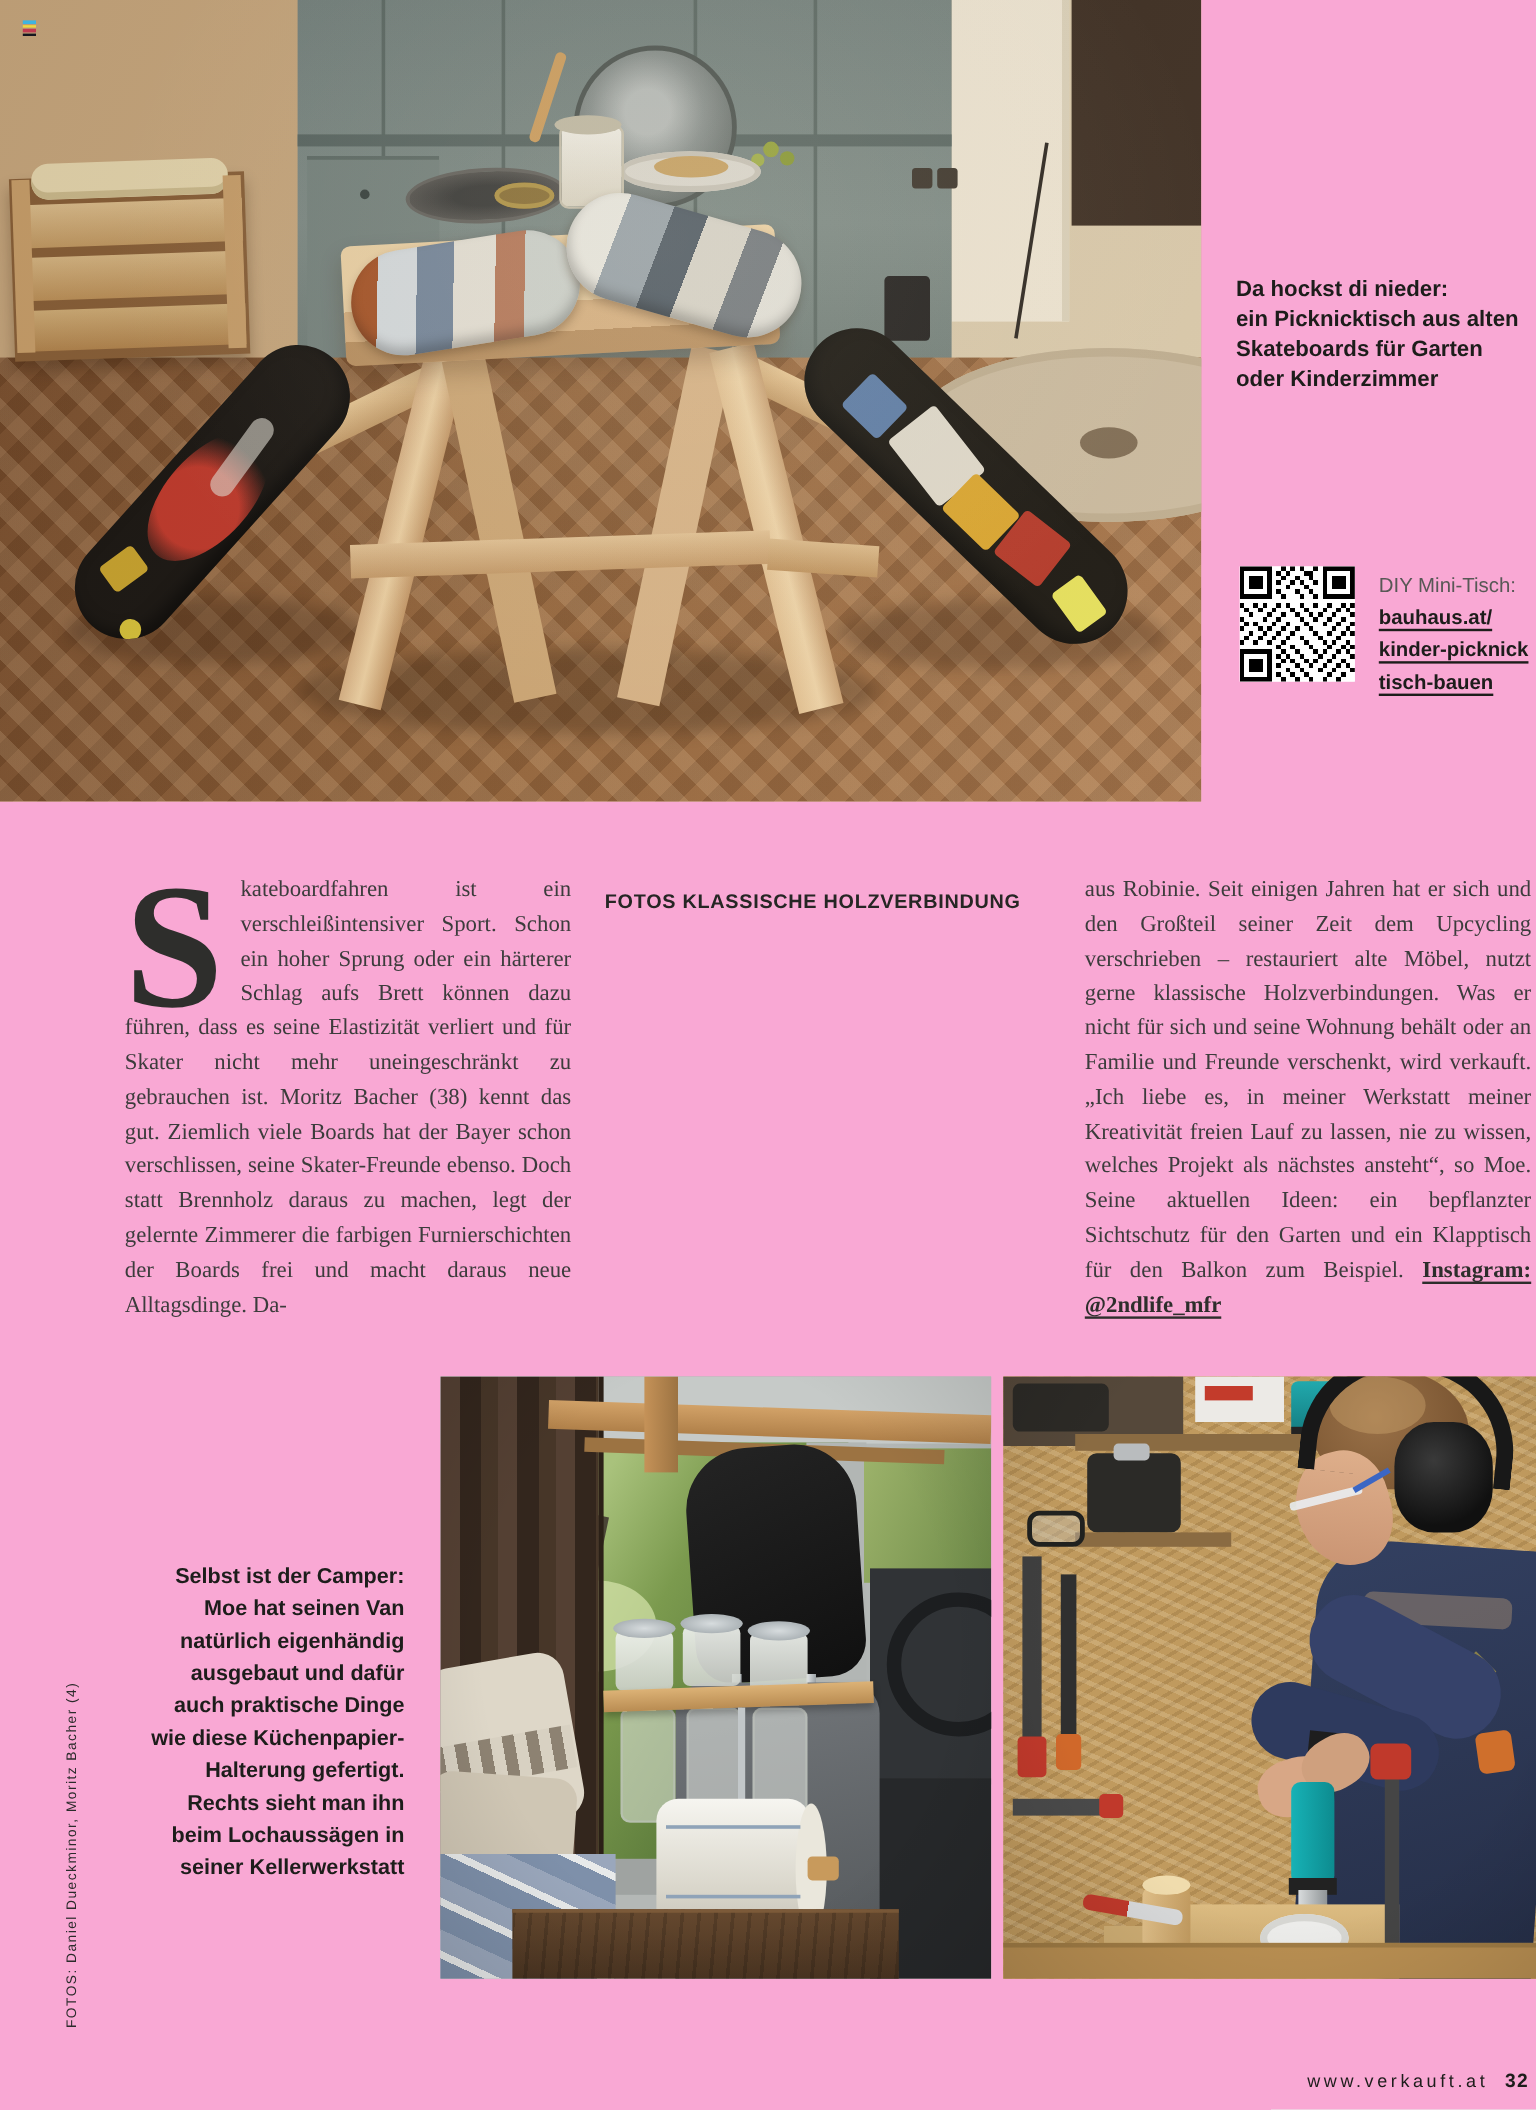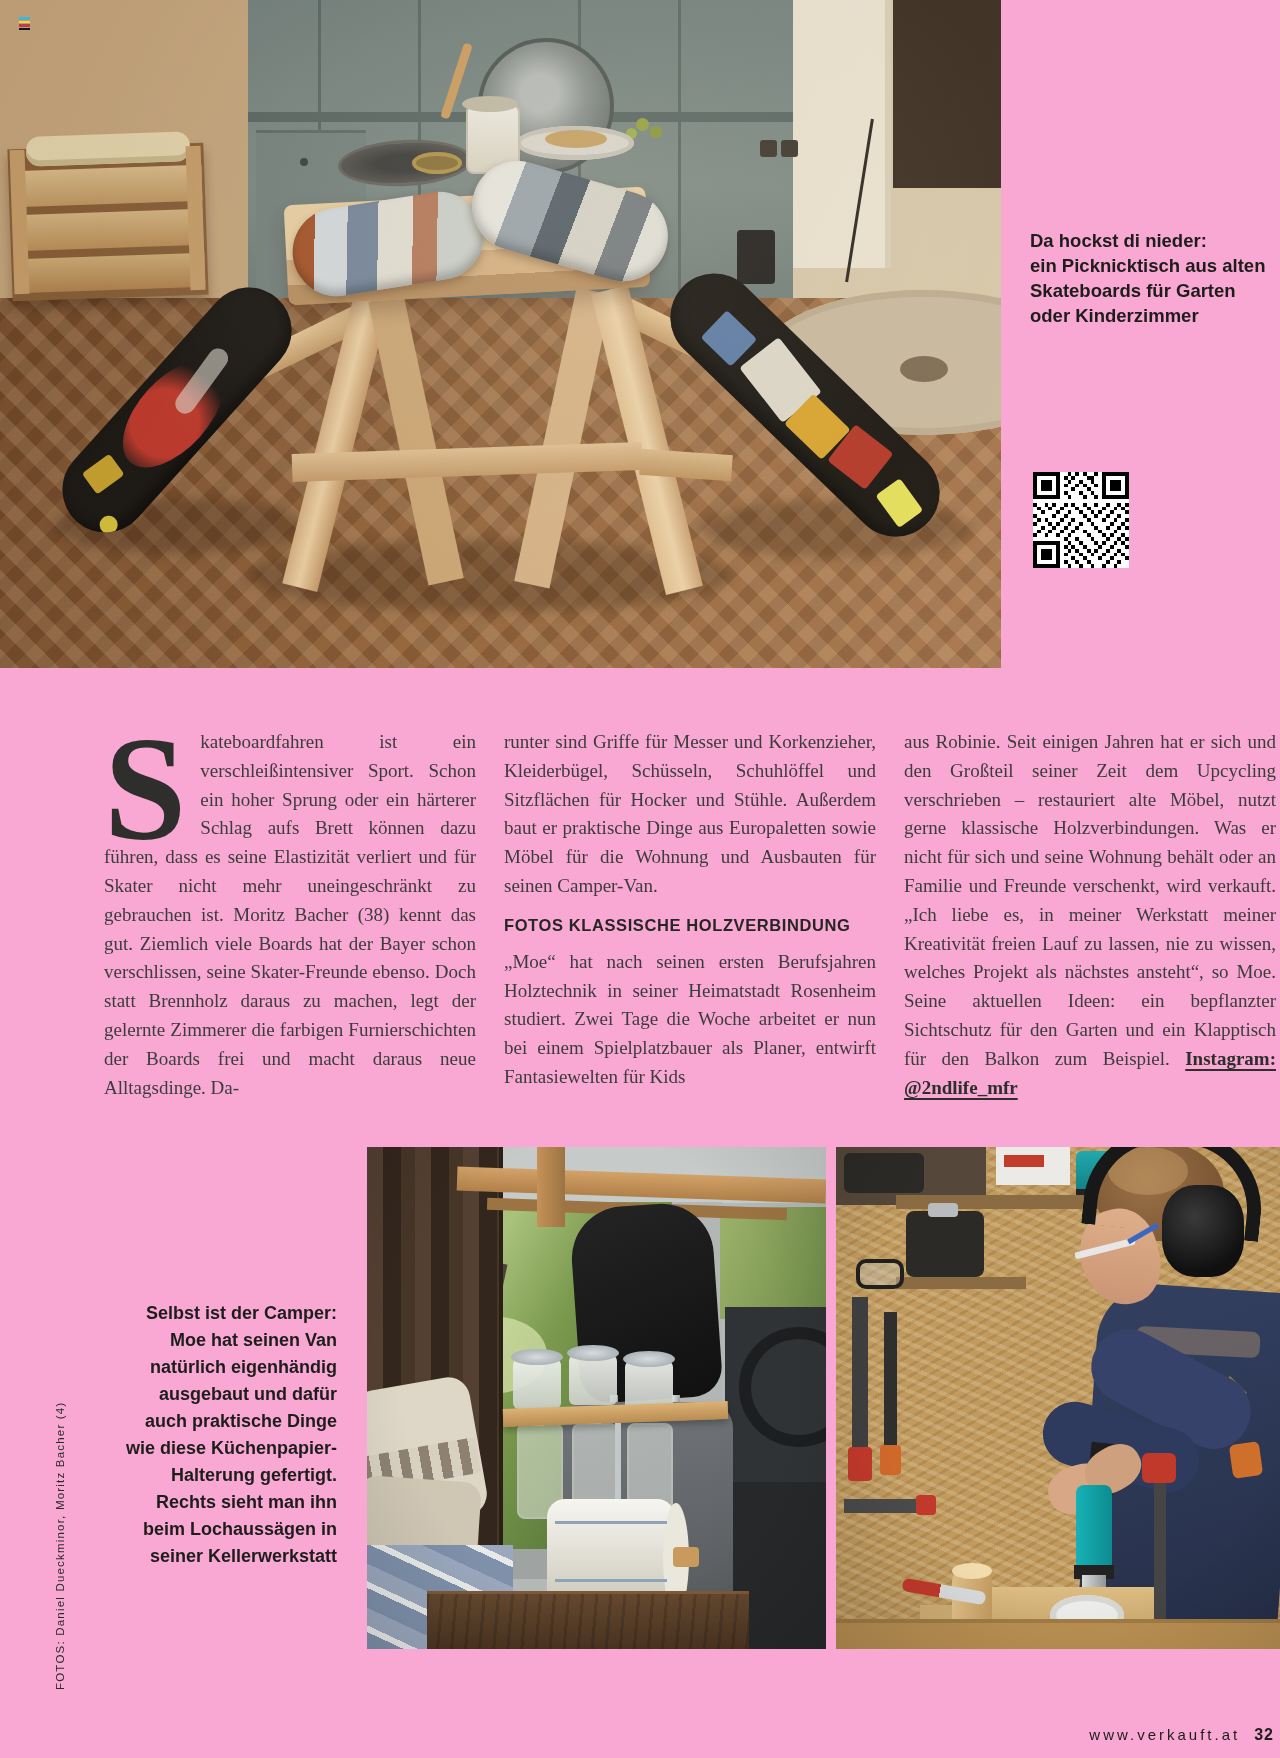--- a/index.html
+++ b/index.html
@@ -154,30 +154,34 @@
           <rect x="0" y="18" width="7" height="7"></rect>
         <rect x="1" y="1" width="5" height="5" fill="#ffffff"></rect>
           <rect x="19" y="1" width="5" height="5" fill="#ffffff"></rect>
           <rect x="1" y="19" width="5" height="5" fill="#ffffff"></rect>
         <rect x="2" y="2" width="3" height="3"></rect>
           <rect x="20" y="2" width="3" height="3"></rect>
           <rect x="2" y="20" width="3" height="3"></rect>
         <path d="M9 0h1v1h-1zM11 0h1v1h-1zM13 0h1v1h-1zM16 0h1v1h-1zM8 1h1v1h-1zM10 1h1v1h-1zM14 1h1v1h-1zM15 1h1v1h-1zM9 2h1v1h-1zM12 2h1v1h-1zM15 2h1v1h-1zM8 3h1v1h-1zM11 3h1v1h-1zM13 3h1v1h-1zM16 3h1v1h-1zM10 4h1v1h-1zM14 4h1v1h-1zM8 5h1v1h-1zM12 5h1v1h-1zM15 5h1v1h-1zM9 6h1v1h-1zM13 6h1v1h-1zM16 6h1v1h-1zM0 8h1v1h-1zM3 8h1v1h-1zM5 8h1v1h-1zM8 8h1v1h-1zM10 8h1v1h-1zM13 8h1v1h-1zM16 8h1v1h-1zM19 8h1v1h-1zM22 8h1v1h-1zM24 8h1v1h-1zM1 9h1v1h-1zM4 9h1v1h-1zM7 9h1v1h-1zM11 9h1v1h-1zM14 9h1v1h-1zM18 9h1v1h-1zM21 9h1v1h-1zM23 9h1v1h-1zM2 10h1v1h-1zM6 10h1v1h-1zM9 10h1v1h-1zM12 10h1v1h-1zM15 10h1v1h-1zM17 10h1v1h-1zM20 10h1v1h-1zM24 10h1v1h-1zM0 11h1v1h-1zM5 11h1v1h-1zM8 11h1v1h-1zM13 11h1v1h-1zM16 11h1v1h-1zM19 11h1v1h-1zM22 11h1v1h-1zM1 12h1v1h-1zM3 12h1v1h-1zM7 12h1v1h-1zM10 12h1v1h-1zM14 12h1v1h-1zM18 12h1v1h-1zM21 12h1v1h-1zM24 12h1v1h-1zM0 13h1v1h-1zM4 13h1v1h-1zM6 13h1v1h-1zM9 13h1v1h-1zM12 13h1v1h-1zM15 13h1v1h-1zM20 13h1v1h-1zM23 13h1v1h-1zM2 14h1v1h-1zM5 14h1v1h-1zM8 14h1v1h-1zM11 14h1v1h-1zM16 14h1v1h-1zM19 14h1v1h-1zM22 14h1v1h-1zM24 14h1v1h-1zM1 15h1v1h-1zM4 15h1v1h-1zM7 15h1v1h-1zM10 15h1v1h-1zM13 15h1v1h-1zM17 15h1v1h-1zM21 15h1v1h-1zM0 16h1v1h-1zM3 16h1v1h-1zM6 16h1v1h-1zM9 16h1v1h-1zM14 16h1v1h-1zM18 16h1v1h-1zM20 16h1v1h-1zM23 16h1v1h-1zM8 17h1v1h-1zM11 17h1v1h-1zM15 17h1v1h-1zM19 17h1v1h-1zM22 17h1v1h-1zM24 17h1v1h-1zM9 18h1v1h-1zM12 18h1v1h-1zM16 18h1v1h-1zM18 18h1v1h-1zM21 18h1v1h-1zM23 18h1v1h-1zM8 19h1v1h-1zM10 19h1v1h-1zM13 19h1v1h-1zM17 19h1v1h-1zM20 19h1v1h-1zM24 19h1v1h-1zM9 20h1v1h-1zM11 20h1v1h-1zM14 20h1v1h-1zM16 20h1v1h-1zM19 20h1v1h-1zM22 20h1v1h-1zM8 21h1v1h-1zM12 21h1v1h-1zM15 21h1v1h-1zM18 21h1v1h-1zM21 21h1v1h-1zM23 21h1v1h-1zM10 22h1v1h-1zM13 22h1v1h-1zM17 22h1v1h-1zM20 22h1v1h-1zM24 22h1v1h-1zM8 23h1v1h-1zM11 23h1v1h-1zM14 23h1v1h-1zM19 23h1v1h-1zM22 23h1v1h-1zM9 24h1v1h-1zM12 24h1v1h-1zM15 24h1v1h-1zM18 24h1v1h-1zM21 24h1v1h-1z"></path>
       </g>
     </svg>
+    <div class="qr-text">
+      <div class="qr-label">DIY Mini-Tisch:</div>
+      <div class="qr-link">bauhaus.at/</div>
+      <div class="qr-link">kinder-picknick</div>
+      <div class="qr-link">tisch-bauen</div>
+    </div>
   </div>
 
   <div class="columns">
     <div>
       <p class="body"><span class="dropcap">S</span><span>kateboardfahren ist ein verschleißintensiver Sport. Schon ein hoher Sprung oder ein härterer Schlag aufs Brett können dazu führen, dass es seine Elastizität verliert und für Skater nicht mehr uneingeschränkt zu gebrauchen ist. Moritz Bacher (38) kennt das gut. Ziemlich viele Boards hat der Bayer schon verschlissen, seine Skater-Freunde ebenso. Doch statt Brennholz daraus zu machen, legt der gelernte Zimmerer die farbigen Furnierschichten der Boards frei und macht daraus neue Alltagsdinge. Da-</span></p>
     </div>
     <div>
-      <p class="body">runter sind Griffe für Messer und Korkenzieher, Kleiderbügel, Schüsseln, Schuhlöffel und Sitzflächen für Hocker und Stühle. Außerdem baut er praktische Dinge aus Europaletten sowie Möbel für die Wohnung und Ausbauten für seinen Camper-Van.</p>
       <h3 class="subhead">FOTOS KLASSISCHE HOLZVERBINDUNG</h3>
-      <p class="body">„Moe“ hat nach seinen ersten Berufsjahren Holztechnik in seiner Heimatstadt Rosenheim studiert. Zwei Tage die Woche arbeitet er nun bei einem Spielplatzbauer als Planer, entwirft Fantasiewelten für Kids</p>
     </div>
     <div>
       <p class="body"><span>aus Robinie. Seit einigen Jahren hat er sich und den Großteil seiner Zeit dem Upcycling verschrieben – restauriert alte Möbel, nutzt gerne klassische Holzverbindungen. Was er nicht für sich und seine Wohnung behält oder an Familie und Freunde verschenkt, wird verkauft. „Ich liebe es, in meiner Werkstatt meiner Kreativität freien Lauf zu lassen, nie zu wissen, welches Projekt als nächstes ansteht“, so Moe. Seine aktuellen Ideen: ein bepflanzter Sichtschutz für den Garten und ein Klapptisch für den Balkon zum Beispiel. </span><span class="iglink">Instagram: @2ndlife_mfr</span></p>
     </div>
   </div>
 
   <div class="camper-caption">Selbst ist der Camper:
 Moe hat seinen Van
 natürlich eigenhändig
 ausgebaut und dafür

